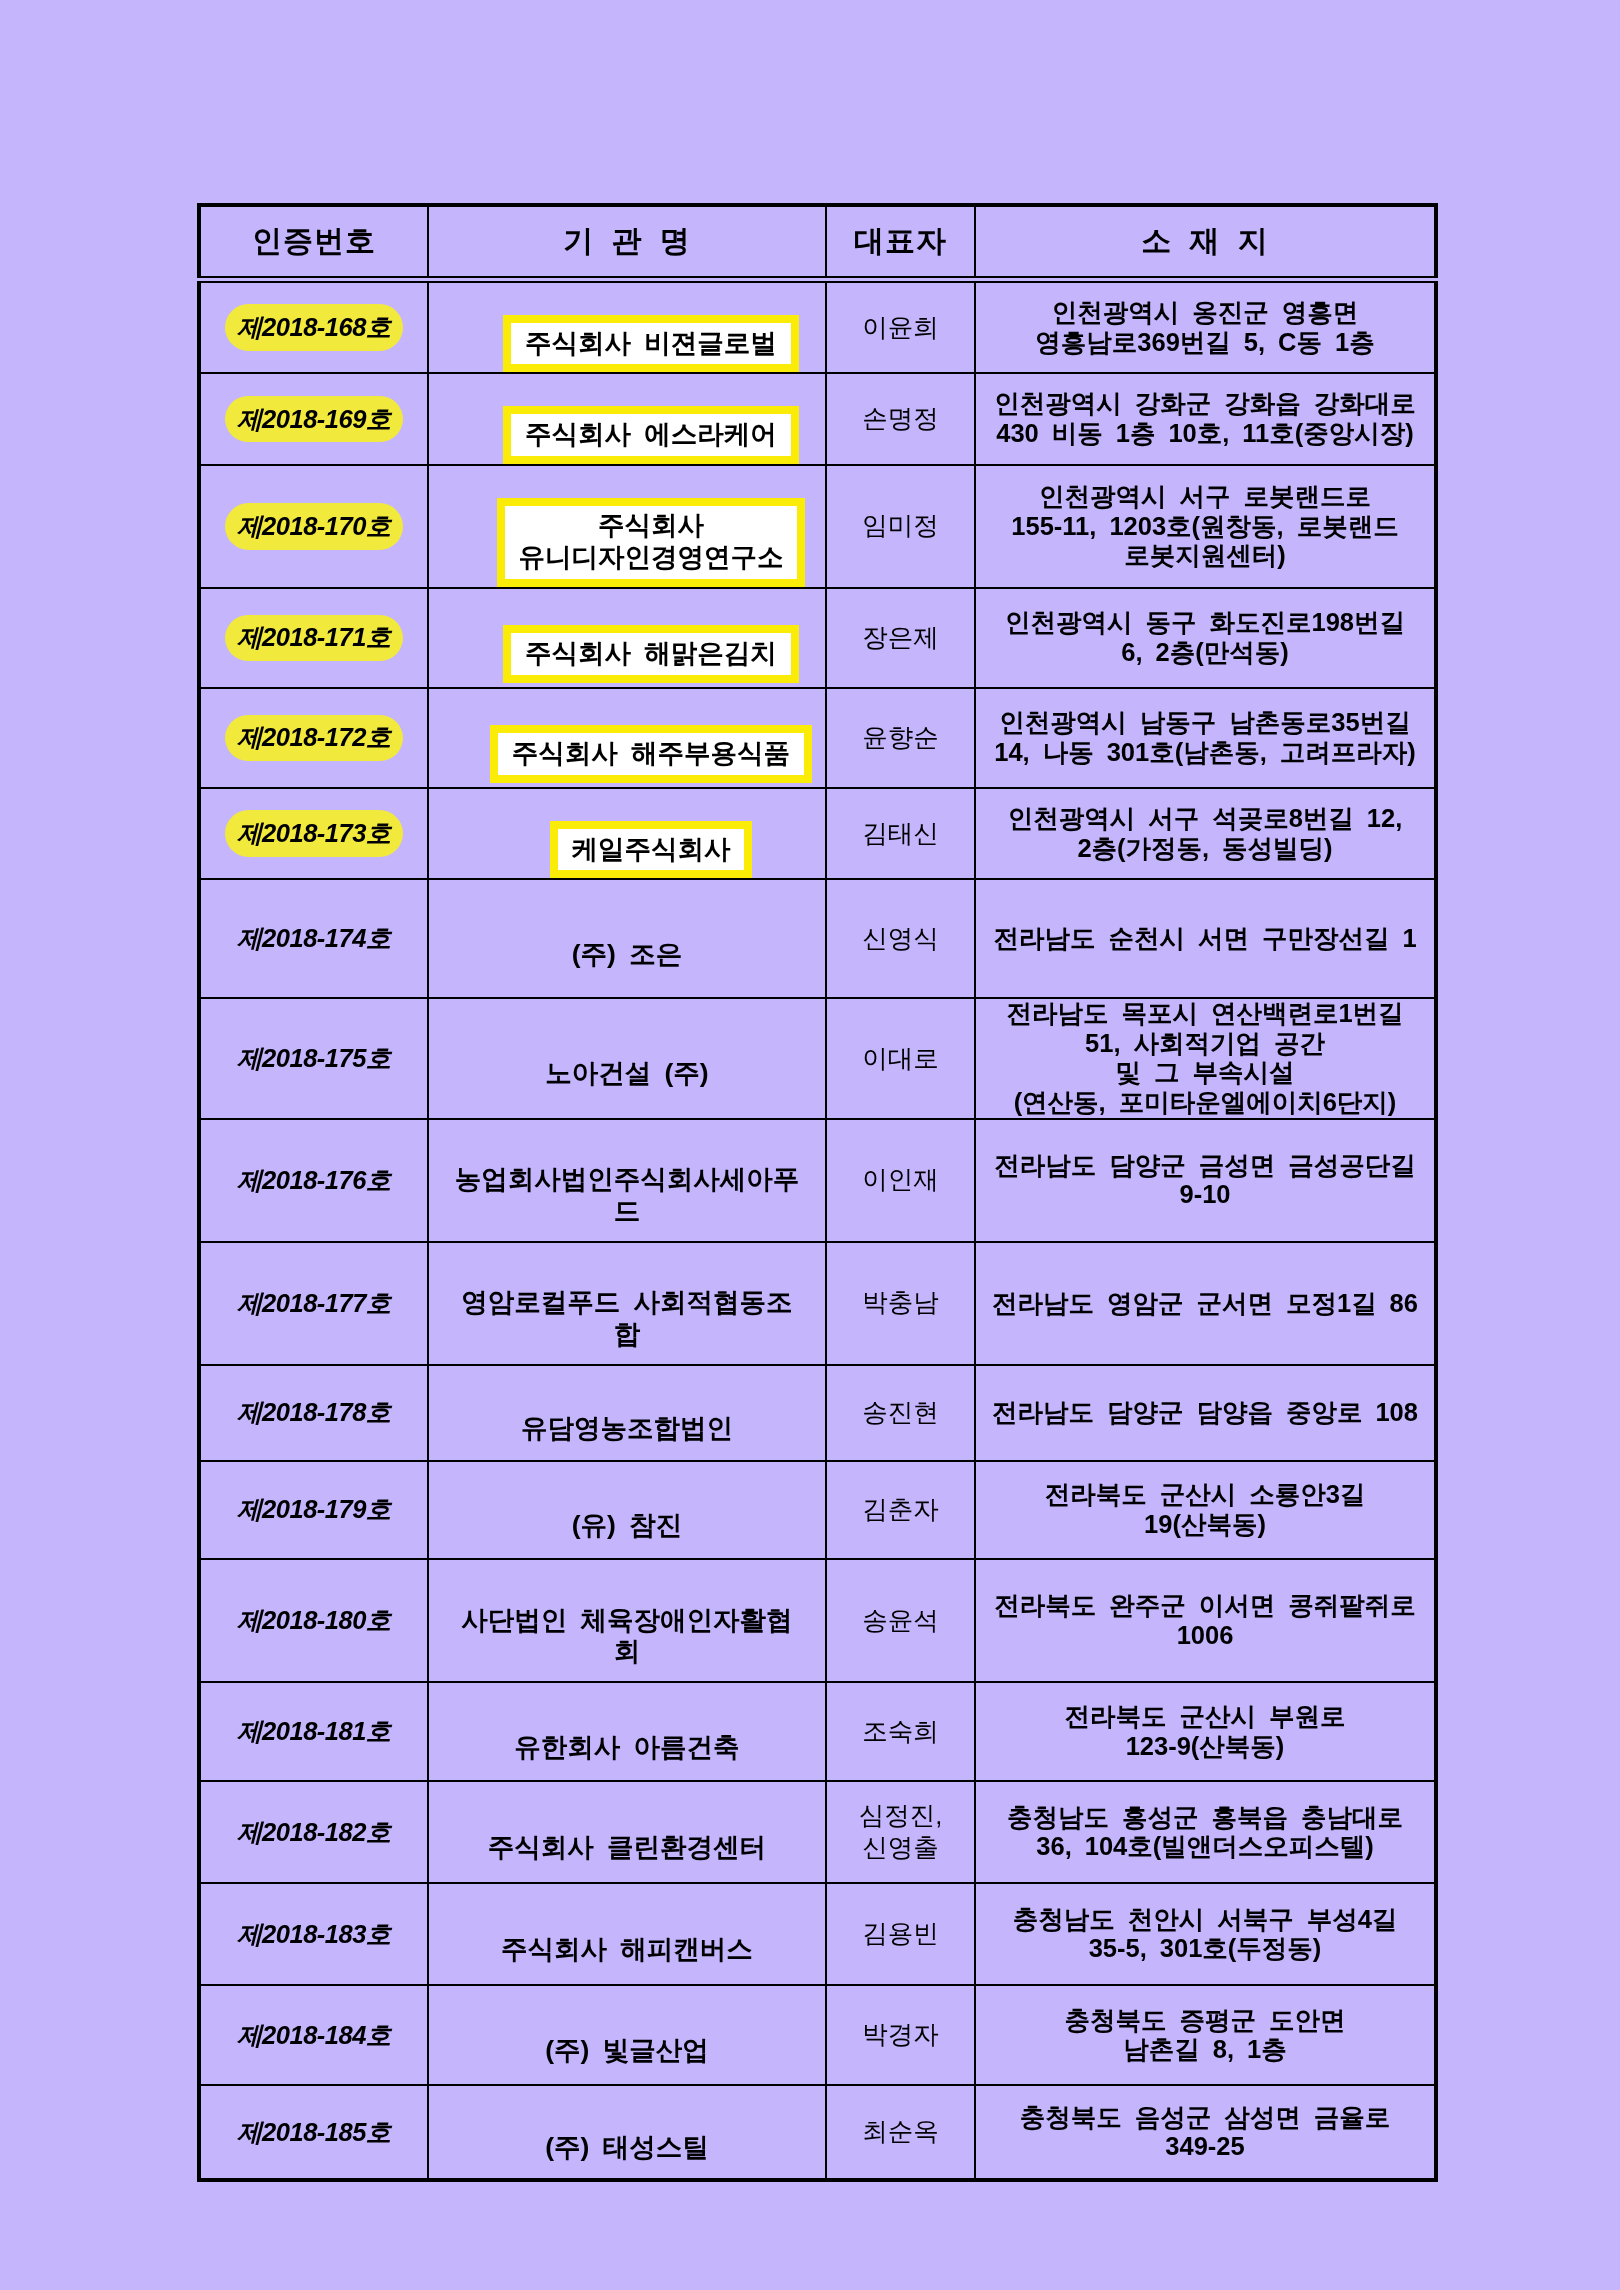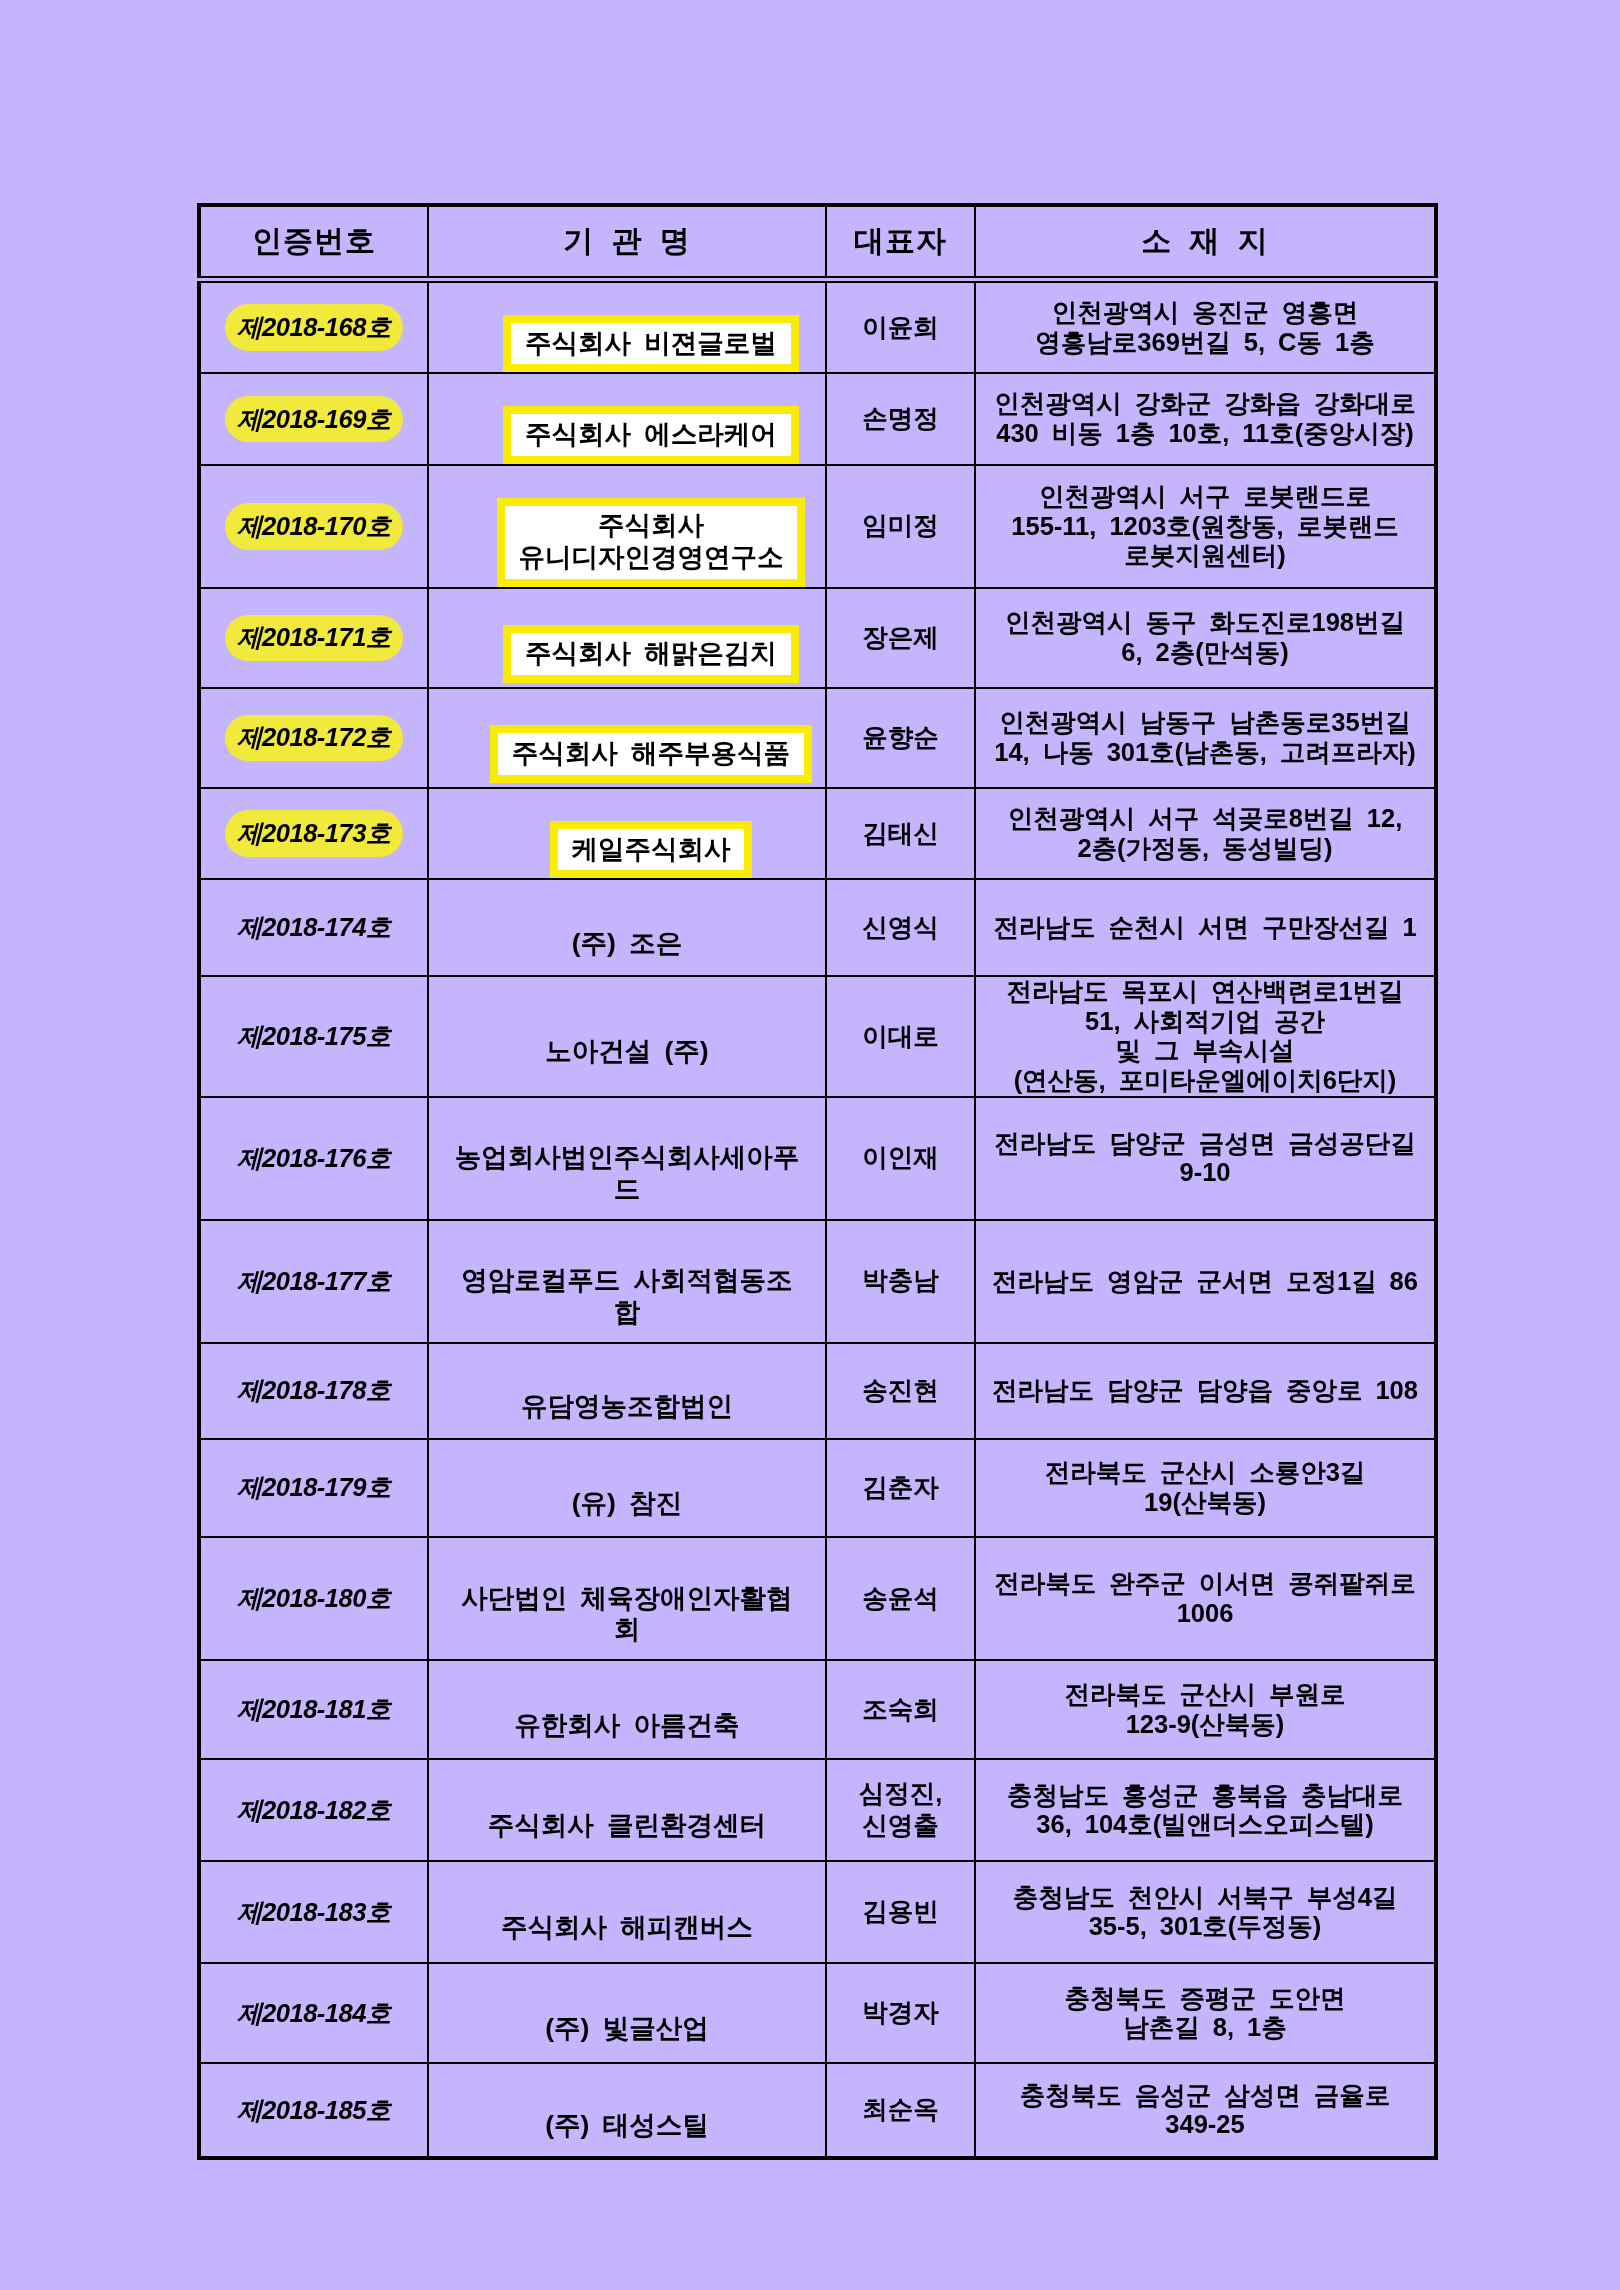--- a/index.html
+++ b/index.html
@@ -7,21 +7,21 @@
         font-family:"Liberation Sans","DejaVu Sans",sans-serif;color:#000;}
   table.cert{position:absolute;left:197px;top:203px;width:1237px;
         border-collapse:collapse;table-layout:fixed;
         border:4.9px solid #000;}
   table.cert th, table.cert td{border:2.9px solid #000;padding:0 3.9px;
         text-align:center;vertical-align:middle;overflow:hidden;}
   table.cert thead th{height:69px;font-size:30px;font-weight:bold;
         border-bottom:7.8px double #000;word-spacing:7.8px;letter-spacing:1px;}
   td.c-no{font-size:25.5px;font-weight:bold;letter-spacing:-0.5px;}
   td.c-org{font-size:26.5px;font-weight:bold;word-spacing:5.9px;white-space:pre-line;line-height:1.2;}
-  td.c-rep{font-size:25.5px;font-weight:bold;white-space:pre-line;line-height:1.25;}
+  td.c-rep{font-size:25.5px;font-weight:normal;white-space:pre-line;line-height:1.25;}
   td.c-addr{font-size:25.5px;font-weight:bold;word-spacing:5.9px;white-space:pre-line;line-height:1.16;padding:0 2px;}
   .certno{display:inline-block;padding:5.9px 11.8px;border-radius:23.5px;background:transparent;font-style:italic;}
   .certno.hl{background:var(--hl,#f2e93d);}
   .orgbox{display:inline-block;white-space:pre-line;background:transparent;border:8.8px solid transparent;padding:4.9px 13.7px;}
   .orgbox.boxed{border-color:var(--box,#fbec08);background:#ffffff;margin-left:48px;}
 </style>
 </head>
 <body>
 
 <div id="page" style="--hl: #f2e93d; --box: #fbec08;">
@@ -102,21 +102,21 @@
       <td class="c-no">
         <span class="certno hl">제2018-173호</span>
       </td>
       <td class="c-org">
         <span class="orgbox boxed">케일주식회사</span>
       </td>
       <td class="c-rep">김태신</td>
       <td class="c-addr">인천광역시 서구 석곶로8번길 12,
 2층(가정동, 동성빌딩)</td>
     </tr>
-        <tr style="height: 97px;">
+        <tr style="height: 119px;">
       <td class="c-no">
         <span class="certno">제2018-174호</span>
       </td>
       <td class="c-org">
         <span class="orgbox">(주) 조은</span>
       </td>
       <td class="c-rep">신영식</td>
       <td class="c-addr">전라남도 순천시 서면 구만장선길 1</td>
     </tr>
         <tr style="height: 119px;">

